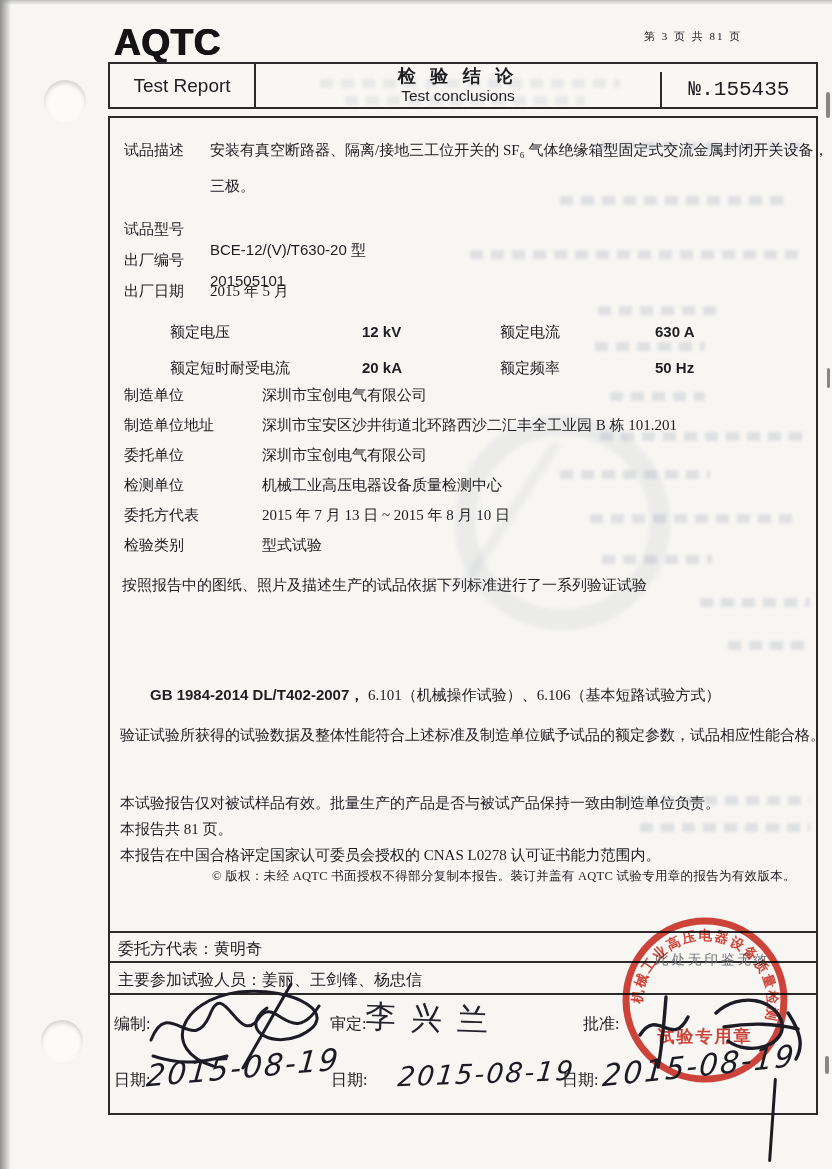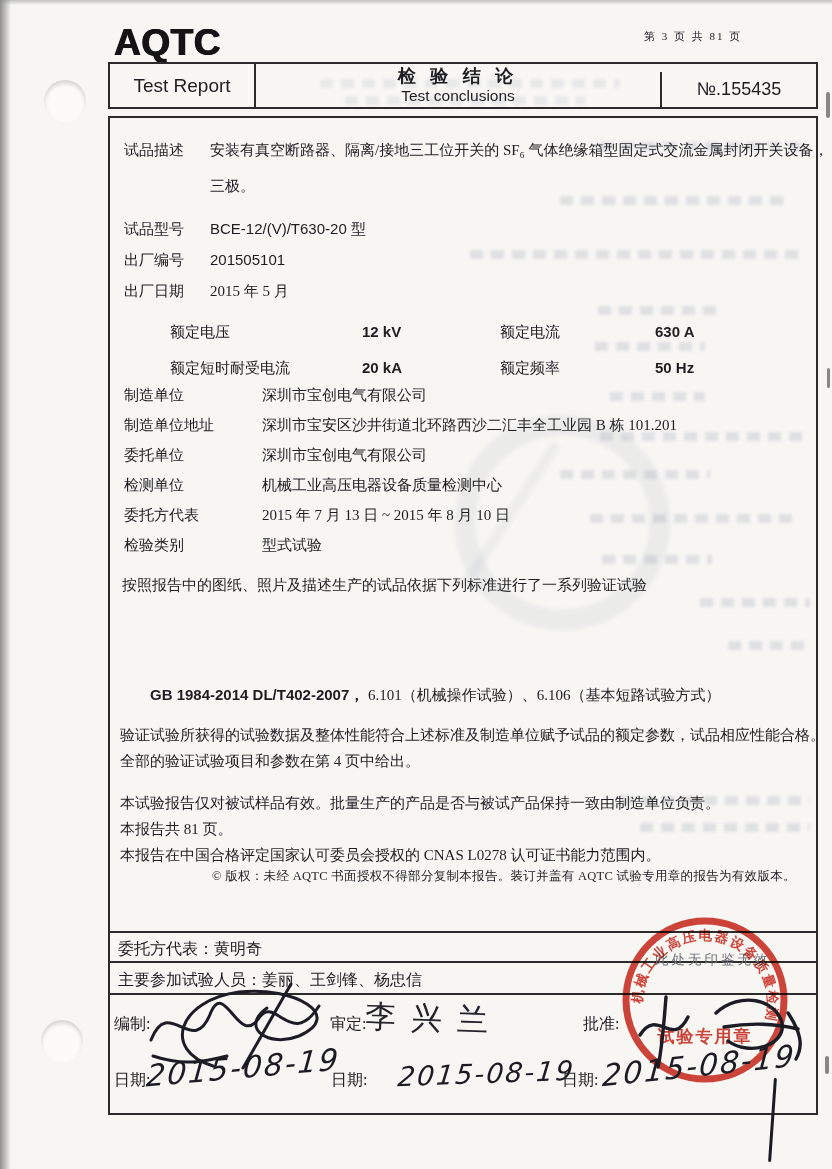--- a/index.html
+++ b/index.html
@@ -25,31 +25,31 @@
     letter-spacing:.5px;color:#141416;text-shadow:.8px 0 0 currentColor,-.4px 0 0 currentColor;z-index:3;}
   .pageno{left:644px;top:29px;font-size:11px;letter-spacing:2px;z-index:3;}
   .hdr{left:108px;top:62px;width:710px;height:47px;border:2px solid #2b2b2b;box-sizing:border-box;
     display:flex;z-index:3;background:rgba(250,249,246,.35);}
   .hdr .c1{width:144px;border-right:2px solid #2b2b2b;display:flex;align-items:center;justify-content:center;
     font-family:"Liberation Sans",sans-serif;font-size:19px;}
   .hdr .c2{flex:1;display:flex;flex-direction:column;align-items:center;justify-content:center;line-height:1.1;}
   .hdr .c2 .zh{font-size:18px;font-weight:bold;letter-spacing:5px;}
   .hdr .c2 .en{font-family:"Liberation Sans",sans-serif;font-size:15.5px;}
   .hdr .c3{width:154px;border-left:2px solid #2b2b2b;display:flex;align-items:center;justify-content:center;
-    font-family:Liberation Sans, sans-serif;font-size:18px;margin-top:8px;}
+    font-family:Liberation Mono, monospace;font-size:21px;margin-top:8px;}
   
   .main{left:108px;top:116px;width:710px;height:817px;border:2px solid #2b2b2b;box-sizing:border-box;z-index:2;}
   .btm{left:108px;top:933px;width:710px;height:182px;border:2px solid #2b2b2b;border-top:none;box-sizing:border-box;z-index:2;}
   .hline{left:108px;width:710px;height:2px;background:#2b2b2b;z-index:2;}
   
   .t{position:absolute;font-size:15px;z-index:3;white-space:nowrap;}
   .wrap{white-space:normal;}
   .row{position:absolute;display:flex;font-size:15px;z-index:3;white-space:nowrap;}
   .row .lbl{flex:none;}
-  .sans{font-family:"Liberation Sans",sans-serif;}
+  .sans{font-family:"Liberation Sans",sans-serif;margin-top:21px;}
   .bv{font-family:"Liberation Sans",sans-serif;font-weight:bold;}
   .std{line-height:26px;font-size:15px;}
   .copy{font-size:12.5px;letter-spacing:.3px;}
   .small{font-size:16px;}
   .note{color:#6e7177;letter-spacing:3px;font-size:13.5px;}
   .sig-lbl{font-size:16px;}
   
   .hw{position:absolute;z-index:6;font-family:"DejaVu Sans",sans-serif;font-style:italic;color:#1b1b24;
       letter-spacing:2px;white-space:nowrap;}
   .hw-zh{position:absolute;z-index:6;color:#23232b;font-size:31px;letter-spacing:15px;white-space:nowrap;
@@ -162,21 +162,20 @@
     <span>型式试验</span>
   </div>
 
   <div class="t" style="left:122px;top:576px;">按照报告中的图纸、照片及描述生产的试品依据下列标准进行了一系列验证试验</div>
   <div class="t wrap std" style="left:150px;top:682px;width:660px;">
     <span class="bv">GB 1984-2014  DL/T402-2007，</span>
     <span>6.101（机械操作试验）、6.106（基本短路试验方式）</span>
   </div>
 
   <div class="t" style="left:120px;top:726px;">验证试验所获得的试验数据及整体性能符合上述标准及制造单位赋予试品的额定参数，试品相应性能合格。</div>
-  <div class="t" style="left:120px;top:752px;">全部的验证试验项目和参数在第 4 页中给出。</div>
   <div class="t" style="left:120px;top:794px;">本试验报告仅对被试样品有效。批量生产的产品是否与被试产品保持一致由制造单位负责。</div>
   <div class="t" style="left:120px;top:820px;">本报告共 81 页。</div>
   <div class="t" style="left:120px;top:846px;">本报告在中国合格评定国家认可委员会授权的 CNAS L0278 认可证书能力范围内。</div>
 
   <div class="t copy" style="left:212px;top:868px;">© 版权：未经 AQTC 书面授权不得部分复制本报告。装订并盖有 AQTC 试验专用章的报告为有效版本。</div>
 
   <div class="abs btm"></div>
   <div class="abs hline" style="top:961px;"></div>
   <div class="abs hline" style="top:993px;"></div>
 

